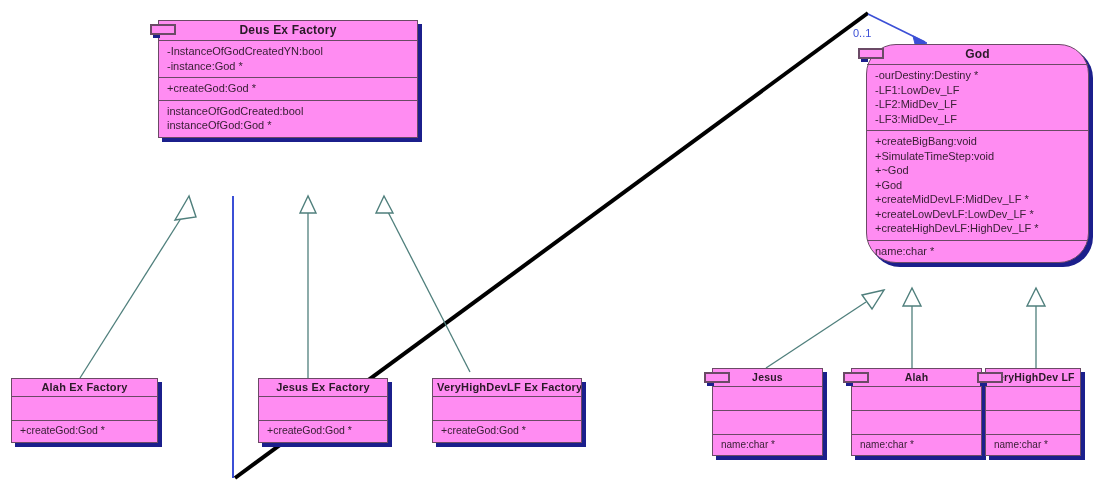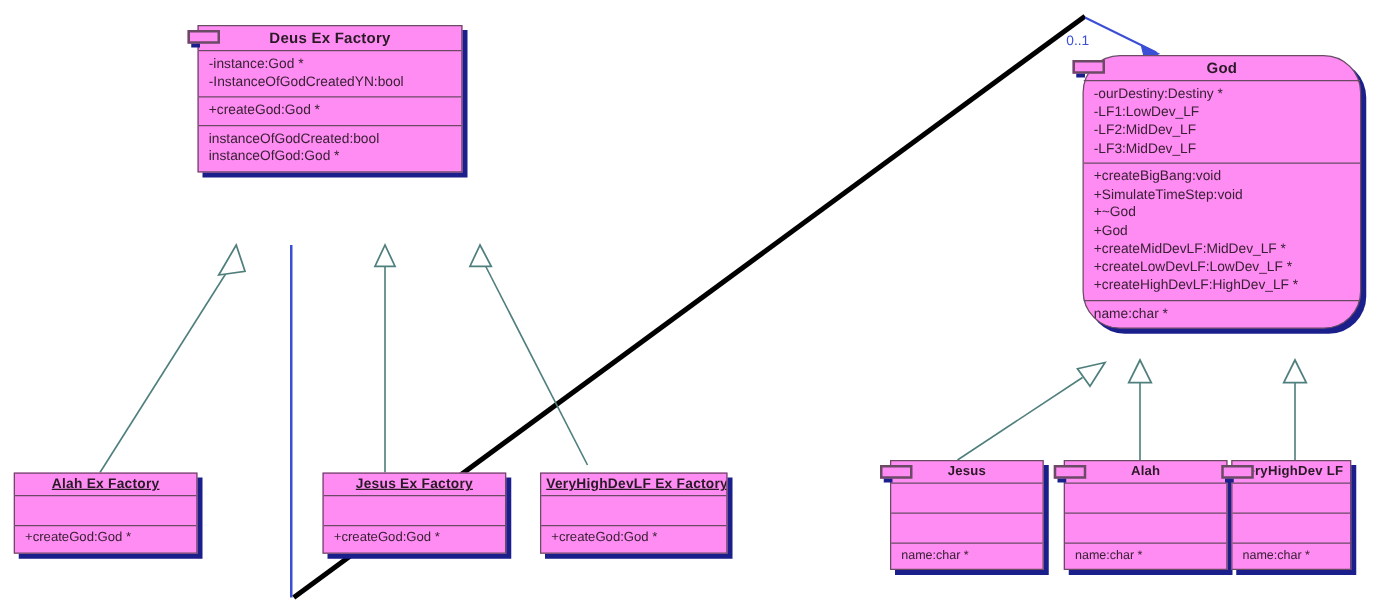--- a/index.html
+++ b/index.html
@@ -51,21 +51,21 @@
   .uml .sec .row{
     color:#3a2036;
     white-space:nowrap;
     line-height:1.32;
   }
   .uml .sec.empty{min-height:16px;}
 
   
   .big   .title{font-size:12px;}
   .big   .sec .row{font-size:11px;}
-  .small .title{font-size:11px;text-decoration:underline;}
+  .small .title{font-size:11px;}
   .small .sec .row{font-size:10.5px;}
   .tiny  .title{font-size:10.5px;}
   .tiny  .sec .row{font-size:10px;}
 
   
   .mult{
     position:absolute;
     font-size:11px;font-weight:normal;color:#3b4fd6;
     z-index:8;
   }
@@ -98,26 +98,26 @@
 
     <line x1="912" y1="368" x2="912" y2="305" stroke="#4f7f7c" stroke-width="1.3"></line>
     <polygon points="912,288 903,306 921,306" fill="#ffffff" stroke="#4f7f7c" stroke-width="1.4"></polygon>
 
     <line x1="1036" y1="368" x2="1036" y2="305" stroke="#4f7f7c" stroke-width="1.3"></line>
     <polygon points="1036,288 1027,306 1045,306" fill="#ffffff" stroke="#4f7f7c" stroke-width="1.4"></polygon>
   </svg>
 
   <div class="mult" style="left:853px;top:27px;">0..1</div>
 
-  <div class="uml big" style="left:158px;top:20px;width:212px;">
+  <div class="uml big" style="left:158px;top:20px;width:260px;">
     <div class="tab"></div>
     <div class="title">Deus Ex Factory</div>
     <div class="sec">
+      <div class="row">-InstanceOfGodCreatedYN:bool</div>
       <div class="row">-instance:God *</div>
-      <div class="row">-InstanceOfGodCreatedYN:bool</div>
     </div>
     <div class="sec">
       <div class="row">+createGod:God *</div>
     </div>
     <div class="sec">
       <div class="row">instanceOfGodCreated:bool</div>
       <div class="row">instanceOfGod:God *</div>
     </div>
   </div>
 
@@ -145,37 +145,37 @@
   </div>
 
   <div class="uml small" style="left:11px;top:378px;width:147px;">
     <div class="title">Alah Ex Factory</div>
     <div class="sec empty"></div>
     <div class="sec">
       <div class="row">+createGod:God *</div>
     </div>
   </div>
 
-  <div class="uml small" style="left:258px;top:378px;width:147px;">
+  <div class="uml small" style="left:258px;top:378px;width:130px;">
     <div class="title">Jesus Ex Factory</div>
     <div class="sec empty"></div>
     <div class="sec">
       <div class="row">+createGod:God *</div>
     </div>
   </div>
 
   <div class="uml small" style="left:432px;top:378px;width:150px;">
     <div class="title">VeryHighDevLF Ex Factory</div>
     <div class="sec empty"></div>
     <div class="sec">
       <div class="row">+createGod:God *</div>
     </div>
   </div>
 
-  <div class="uml tiny" style="left:712px;top:368px;width:123px;">
+  <div class="uml tiny" style="left:712px;top:368px;width:111px;">
     <div class="tab"></div>
     <div class="title">Jesus</div>
     <div class="sec empty"></div>
     <div class="sec empty"></div>
     <div class="sec">
       <div class="row">name:char *</div>
     </div>
   </div>
 
   <div class="uml tiny" style="left:851px;top:368px;width:131px;">

